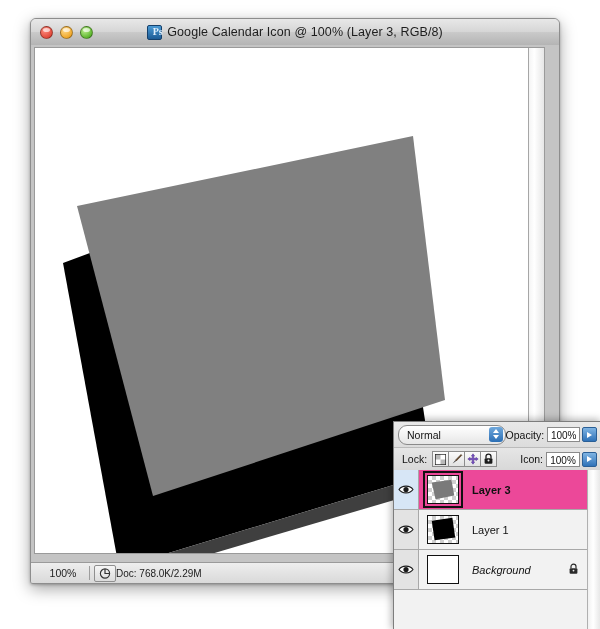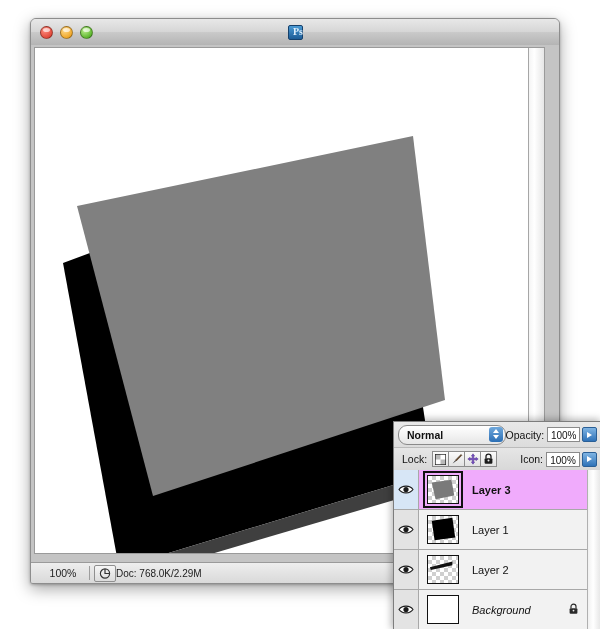--- a/index.html
+++ b/index.html
@@ -110,21 +110,21 @@
   
   #blend-row{
     height:25px;display:flex;align-items:center;padding:0 4px;
     background:linear-gradient(to bottom,#e9e9e9,#dcdcdc);
     border-bottom:1px solid #bbb;
   }
   #blend-select{
     width:110px;height:20px;border:1px solid #8a8a8a;border-radius:9px;
     background:linear-gradient(to bottom,#ffffff,#e6e6e6);
     display:flex;align-items:center;position:relative;
-    padding-left:8px;box-sizing:border-box;font-size:10.5px;font-weight:bold;
+    padding-left:8px;box-sizing:border-box;font-size:10.5px;
   }
   #blend-stepper{
     position:absolute;right:2px;top:1px;width:14px;height:15px;border-radius:3px;
     background:linear-gradient(to bottom,#6fa8dc,#2c6fb5);
     display:flex;flex-direction:column;align-items:center;justify-content:center;gap:2px;
   }
   .tri-up{width:0;height:0;border-bottom:4px solid #fff;
           border-left:3px solid transparent;border-right:3px solid transparent;}
   .tri-dn{width:0;height:0;border-top:4px solid #fff;
           border-left:3px solid transparent;border-right:3px solid transparent;}
@@ -157,21 +157,21 @@
     display:flex;align-items:center;justify-content:center;box-sizing:border-box;
   }
   #fill-label{margin-left:auto;}
 
   
   #layer-list{position:absolute;left:0;top:48px;right:0;bottom:0;background:#f2f2f2;}
   .layer-row{
     height:39px;display:flex;align-items:center;
     border-bottom:1px solid #a8a8a8;background:#f2f2f2;position:relative;
   }
-  .layer-row.selected{background:#f0abfc;}
+  .layer-row.selected{background:#ec4899;}
   .eye-cell{
     width:25px;height:100%;display:flex;align-items:center;justify-content:center;
     border-right:1px solid #a8a8a8;background:#e3e3e3;box-sizing:border-box;
   }
   .layer-row.selected .eye-cell{background:#d7e6f6;}
   .thumb-wrap{margin-left:7px;width:34px;height:31px;display:flex;align-items:center;justify-content:center;}
   .thumb{
     width:32px;height:29px;border:1px solid #111;box-sizing:border-box;position:relative;overflow:hidden;
     background-color:#fff;
     background-image:
@@ -198,20 +198,21 @@
   <div id="doc-window">
 
     <div id="title-bar">
       <div class="traffic">
         <div class="light l-close"></div>
         <div class="light l-min"></div>
         <div class="light l-max"></div>
       </div>
       <div id="title-center">
         <div id="ps-icon">Ps</div>
+        <div id="title-text">Google Calendar Icon @ 100% (Layer 3, RGB/8)</div>
       </div>
     </div>
 
     <div id="canvas-frame">
 
       <div id="canvas-area">
         <svg id="art" viewBox="0 0 509 505" preserveAspectRatio="none">
 
           <polygon points="28,215 348,96 398,425 84,520" fill="#000000"></polygon>
 
@@ -321,36 +322,20 @@
         <div class="thumb-wrap">
           <div class="thumb">
             <svg width="100%" height="100%" viewBox="0 0 32 29" preserveAspectRatio="none">
               <polygon points="4,5 26,2 29,23 7,26" fill="#000"></polygon>
             </svg>
           </div>
         </div>
         <div class="layer-name">Layer 1</div>
       </div>
 
-      <div class="layer-row">
-        <div class="eye-cell">
-          <svg width="16" height="11" viewBox="0 0 16 11">
-            <path d="M1 5.5 C4 1 12 1 15 5.5 C12 10 4 10 1 5.5 Z" fill="#fff" stroke="#1a1a1a" stroke-width="1.1"></path>
-            <circle cx="8" cy="5.5" r="2.6" fill="#1a1a1a"></circle>
-          </svg>
-        </div>
-        <div class="thumb-wrap">
-          <div class="thumb">
-            <svg width="100%" height="100%" viewBox="0 0 32 29" preserveAspectRatio="none">
-              <polygon points="2,12 26,6 26,10 3,15" fill="#111"></polygon>
-            </svg>
-          </div>
-        </div>
-        <div class="layer-name">Layer 2</div>
-      </div>
 
       <div class="layer-row">
         <div class="eye-cell">
           <svg width="16" height="11" viewBox="0 0 16 11">
             <path d="M1 5.5 C4 1 12 1 15 5.5 C12 10 4 10 1 5.5 Z" fill="#fff" stroke="#1a1a1a" stroke-width="1.1"></path>
             <circle cx="8" cy="5.5" r="2.6" fill="#1a1a1a"></circle>
           </svg>
         </div>
         <div class="thumb-wrap">
           <div class="thumb" style="background:#fff;background-image:none;"></div>

